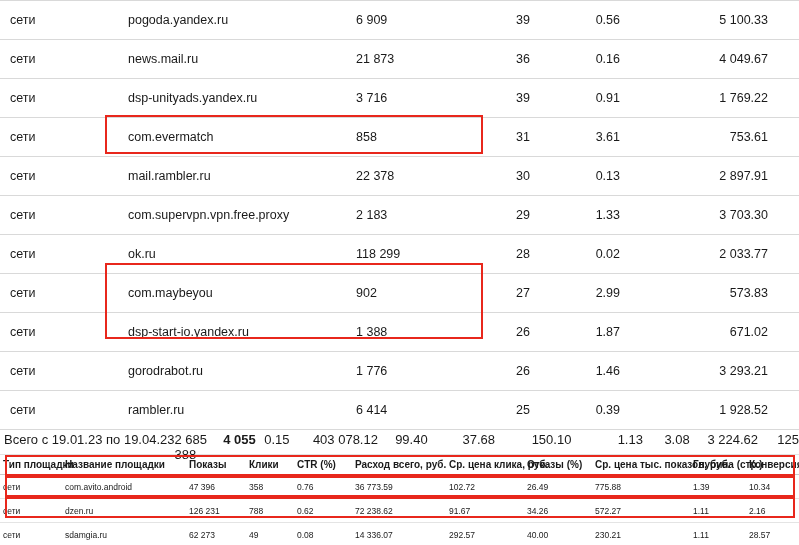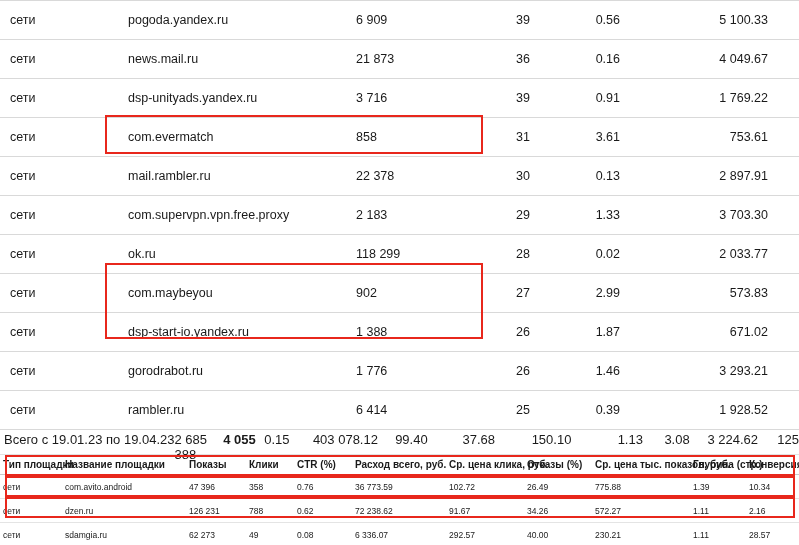--- a/index.html
+++ b/index.html
@@ -302,21 +302,21 @@
         <td class="d10">1.11</td>
         <td class="d11">2.16</td>
 
       </tr>
       <tr>
         <td class="d1">сети</td>
         <td class="d2">sdamgia.ru</td>
         <td class="d3">62 273</td>
         <td class="d4">49</td>
         <td class="d5">0.08</td>
-        <td class="d6">6 336.07</td>
+        <td class="d6">14 336.07</td>
         <td class="d7">292.57</td>
         <td class="d8">40.00</td>
         <td class="d9">230.21</td>
         <td class="d10">1.11</td>
         <td class="d11">28.57</td>
 
       </tr>
       <tr>
         <td class="d1">сети</td>
         <td class="d2">mail.yandex.ru</td>

